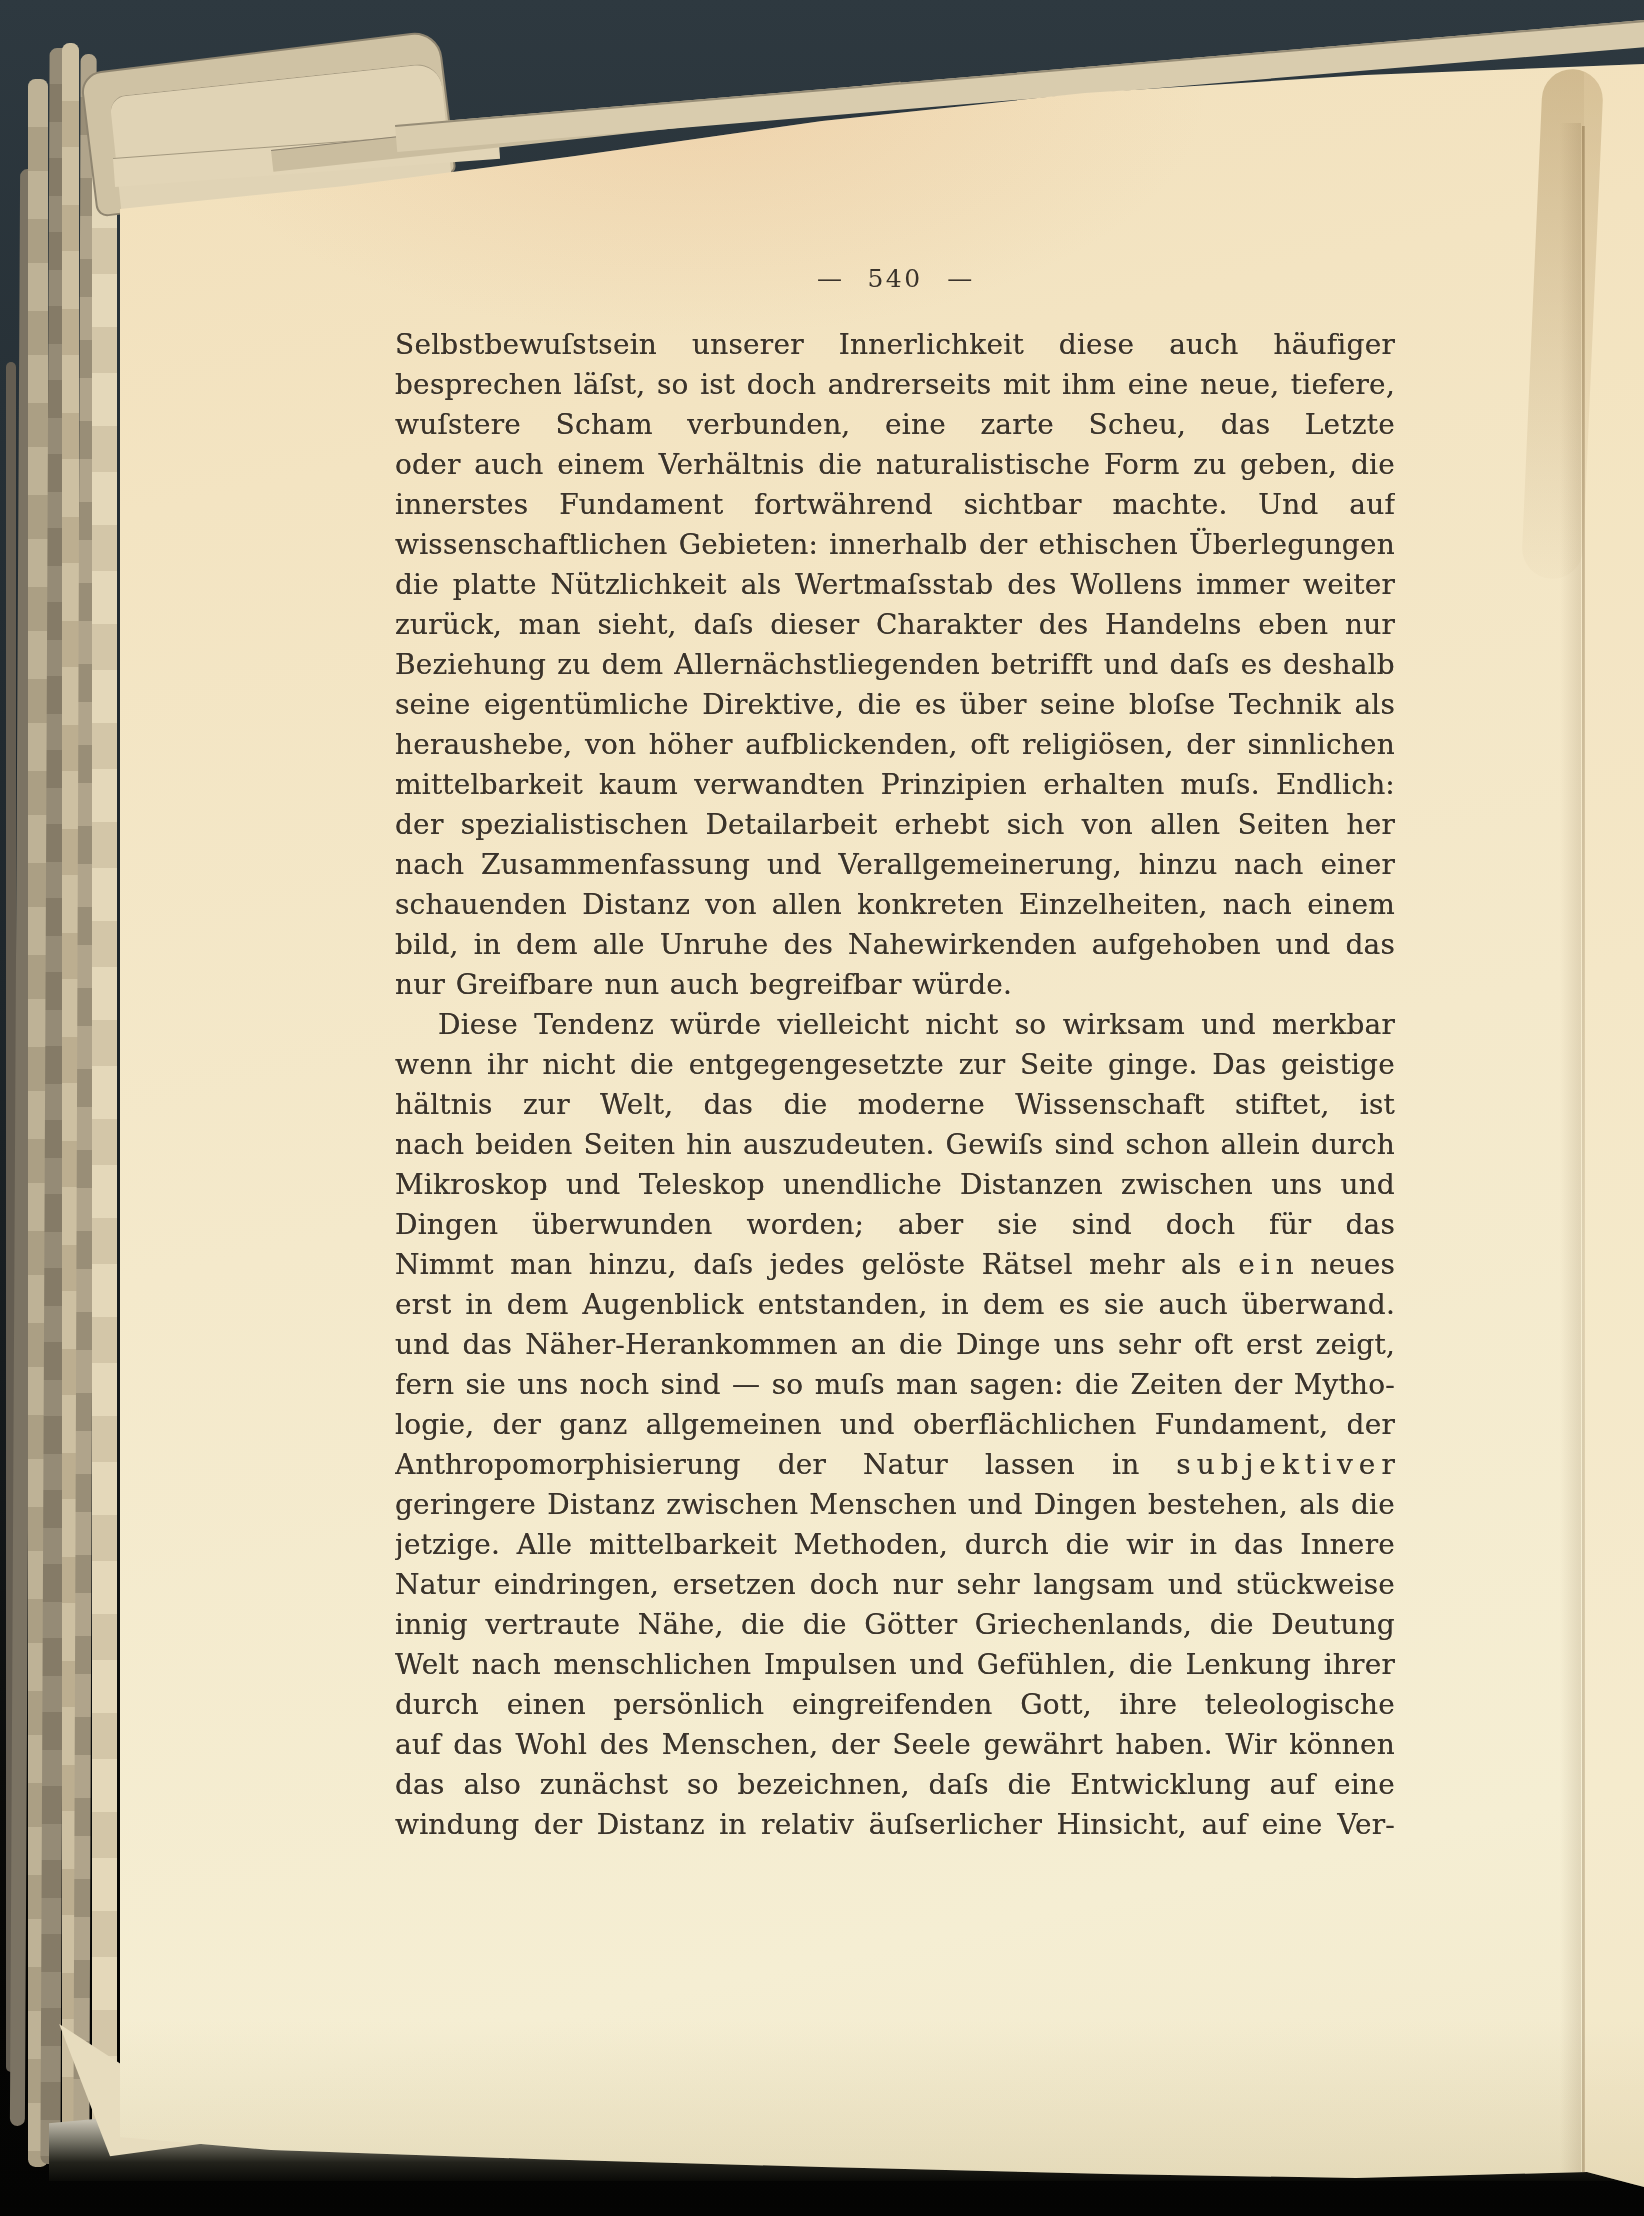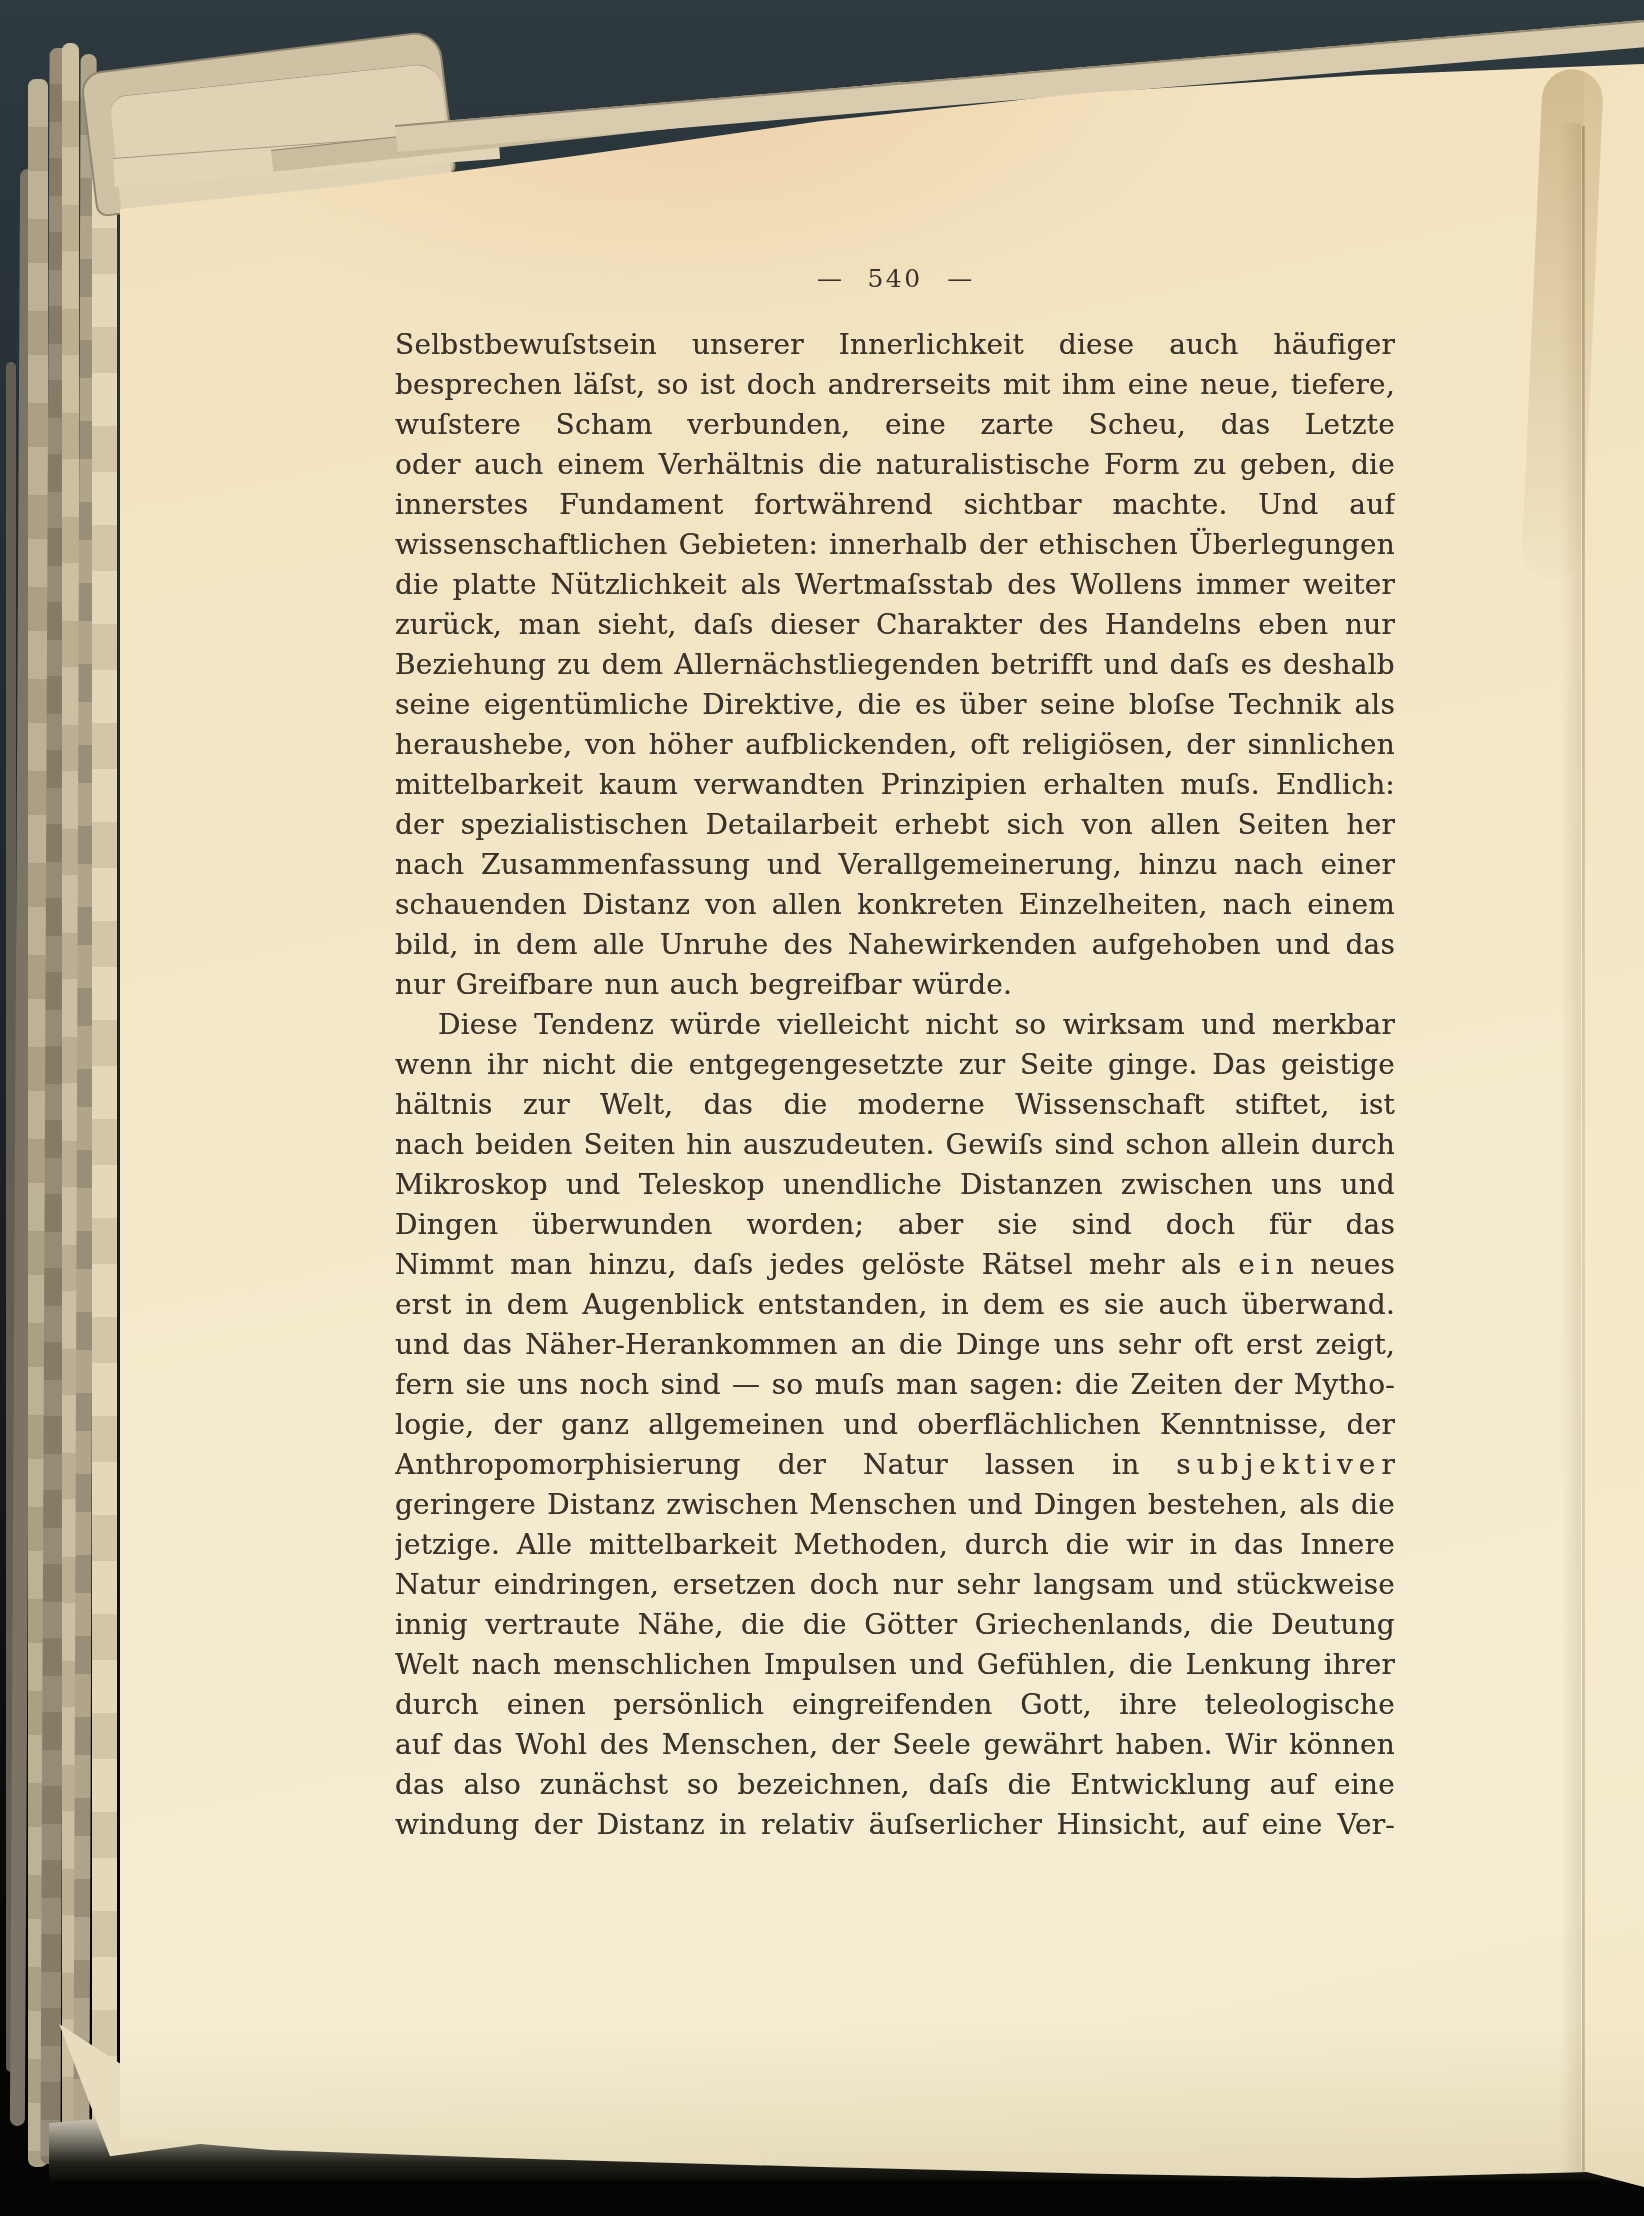--- a/index.html
+++ b/index.html
@@ -157,21 +157,21 @@
         <div class="line indent">Diese Tendenz würde vielleicht nicht so wirksam und merkbar sein,</div>
         <div class="line">wenn ihr nicht die entgegengesetzte zur Seite ginge. Das geistige Ver-</div>
         <div class="line">hältnis zur Welt, das die moderne Wissenschaft stiftet, ist tatsächlich</div>
         <div class="line">nach beiden Seiten hin auszudeuten. Gewiſs sind schon allein durch</div>
         <div class="line">Mikroskop und Teleskop unendliche Distanzen zwischen uns und den</div>
         <div class="line">Dingen überwunden worden; aber sie sind doch für das Überlegungen</div>
         <div class="line">Nimmt man hinzu, daſs jedes gelöste Rätsel mehr als e i n neues aufgibt</div>
         <div class="line">erst in dem Augenblick entstanden, in dem es sie auch überwand.</div>
         <div class="line">und das Näher-Herankommen an die Dinge uns sehr oft erst zeigt, wie</div>
         <div class="line">fern sie uns noch sind — so muſs man sagen: die Zeiten der Mytho-</div>
-        <div class="line">logie, der ganz allgemeinen und oberflächlichen Kenntnisse, der</div>
+        <div class="line">logie, der ganz allgemeinen und oberflächlichen Fundament, der</div>
         <div class="line">Anthropomorphisierung der Natur lassen in s u b j e k t i v e r Hinsicht,</div>
         <div class="line">geringere Distanz zwischen Menschen und Dingen bestehen, als die</div>
         <div class="line">jetzige. Alle mittelbarkeit Methoden, durch die wir in das Innere der</div>
         <div class="line">Natur eindringen, ersetzen doch nur sehr langsam und stückweise ihre</div>
         <div class="line">innig vertraute Nähe, die die Götter Griechenlands, die Deutung der</div>
         <div class="line">Welt nach menschlichen Impulsen und Gefühlen, die Lenkung ihrer</div>
         <div class="line">durch einen persönlich eingreifenden Gott, ihre teleologische Einstellung</div>
         <div class="line">auf das Wohl des Menschen, der Seele gewährt haben. Wir können</div>
         <div class="line">das also zunächst so bezeichnen, daſs die Entwicklung auf eine Über-</div>
         <div class="line">windung der Distanz in relativ äuſserlicher Hinsicht, auf eine Ver-</div>

